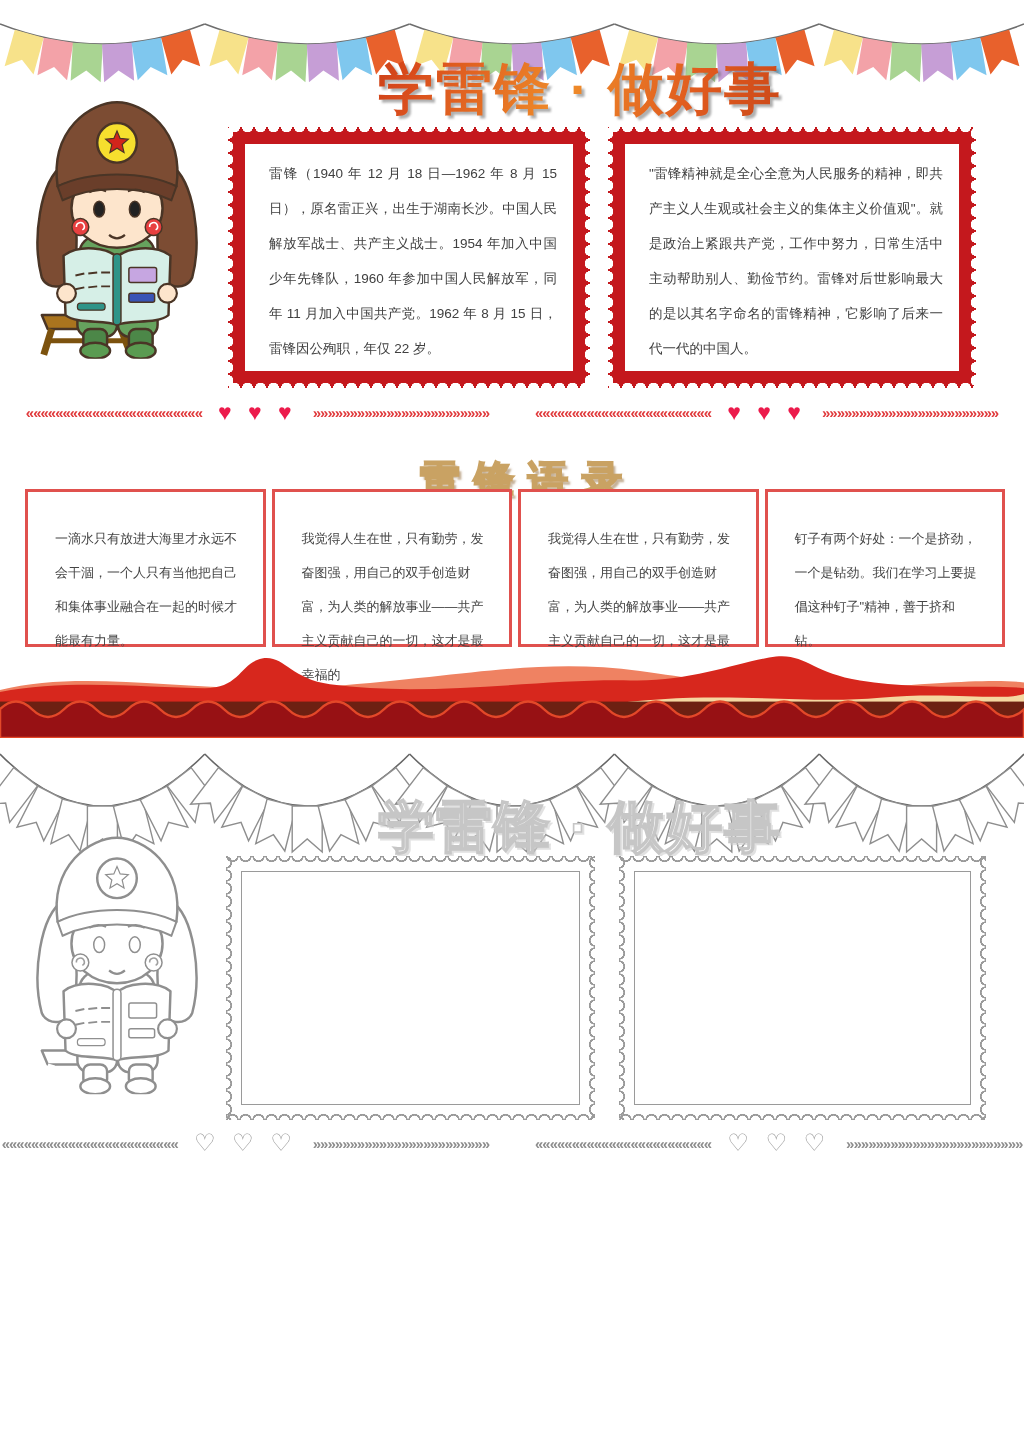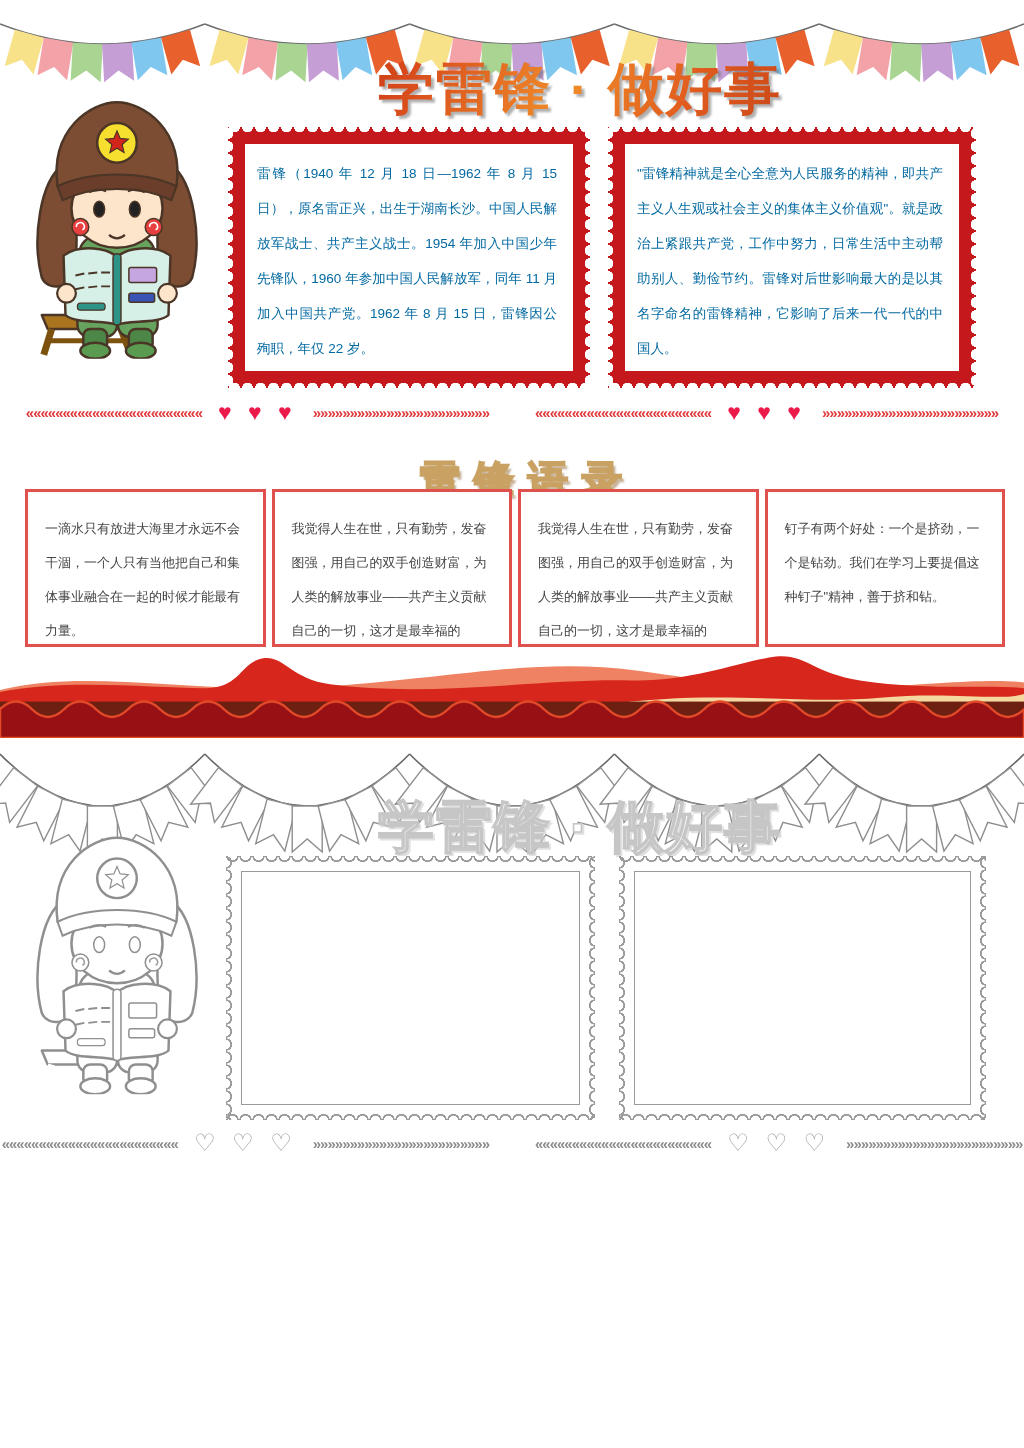--- a/index.html
+++ b/index.html
@@ -29,22 +29,22 @@
   .stamp-red{background-color:#c4181d;
     background-image:
       radial-gradient(circle 5.5px at 6.5px 0px,   #fff 96%, transparent 100%),
       radial-gradient(circle 5.5px at 6.5px 12px,  #fff 96%, transparent 100%),
       radial-gradient(circle 5.5px at 0px 6.5px,   #fff 96%, transparent 100%),
       radial-gradient(circle 5.5px at 12px 6.5px,  #fff 96%, transparent 100%);
     background-size:13px 12px,13px 12px,12px 13px,12px 13px;
     background-position:left top,left bottom,left top,right top;
     background-repeat:repeat-x,repeat-x,repeat-y,repeat-y;}
   .stamp-red .stamp-inner{position:absolute;top:17px;left:17px;right:17px;bottom:17px;background:#fff;}
-  .stamp-text{margin:0;padding:12px 16px 0 12px;font-size:13.5px;line-height:35px;
-    color:#0369a1;text-align:justify;}
+  .stamp-text{margin:0;padding:12px 16px 0 24px;font-size:13.5px;line-height:35px;
+    color:#404040;text-align:justify;}
 
   .stamp-outline{background-color:#fff;
     background-image:
       radial-gradient(circle 6.5px at 6.5px 0px,  transparent 66%, #9b9b9b 70%, #9b9b9b 93%, transparent 97%),
       radial-gradient(circle 6.5px at 6.5px 12px, transparent 66%, #9b9b9b 70%, #9b9b9b 93%, transparent 97%),
       radial-gradient(circle 6.5px at 0px 6.5px,  transparent 66%, #9b9b9b 70%, #9b9b9b 93%, transparent 97%),
       radial-gradient(circle 6.5px at 12px 6.5px, transparent 66%, #9b9b9b 70%, #9b9b9b 93%, transparent 97%);
     background-size:13px 12px,13px 12px,12px 13px,12px 13px;
     background-position:left top,left bottom,left top,right top;
     background-repeat:repeat-x,repeat-x,repeat-y,repeat-y;}
@@ -59,21 +59,21 @@
   .hearts{font-size:23px;letter-spacing:5px;white-space:nowrap;}
   .divider-red .chev{color:#e03a3c;}
   .divider-red .hearts{color:#ec1a4b;}
   .divider-gray .chev{color:#8d8d8d;}
   .divider-gray .hearts{color:#9b9b9b;font-size:24px;}
 
   
   .quotes-row{position:absolute;left:25px;right:19px;display:flex;gap:6px;}
   .quote-card{flex:1;box-sizing:border-box;border:3px solid #e0514e;background:#fff;
     padding:20px 14px 0 17px;}
-  .quote-card p{margin:0;font-size:13px;line-height:34px;color:#444;}
+  .quote-card p{margin:10px;font-size:13px;line-height:34px;color:#444;}
   .blank-card{flex:1;box-sizing:border-box;border:1px solid #9a9a9a;background:#fff;position:relative;}
   .blank-card::after{content:"";position:absolute;top:3px;left:3px;right:3px;bottom:3px;
     border:1px solid #b3b3b3;}
 
   
   .char-colored{--ln:#4a3526;--hat:#7c4c33;--band:#6a3e2a;--badge:#f6df2e;--star:#d2251b;
     --skin:#fde5cc;--cheek:#e84040;--cheekin:#ffffff;--eye:#222;
     --book:#d6efe7;--teal:#2f9488;--pa:#c6a6e1;--pb:#3954b5;
     --uni:#66a35e;--uni2:#4c8748;--boot:#5a9b51;--stool:#aa741e;--stool2:#7c520e;}
   .char-outline{--ln:#8f8f8f;--hat:#fff;--band:#fff;--badge:#fff;--star:#fff;

